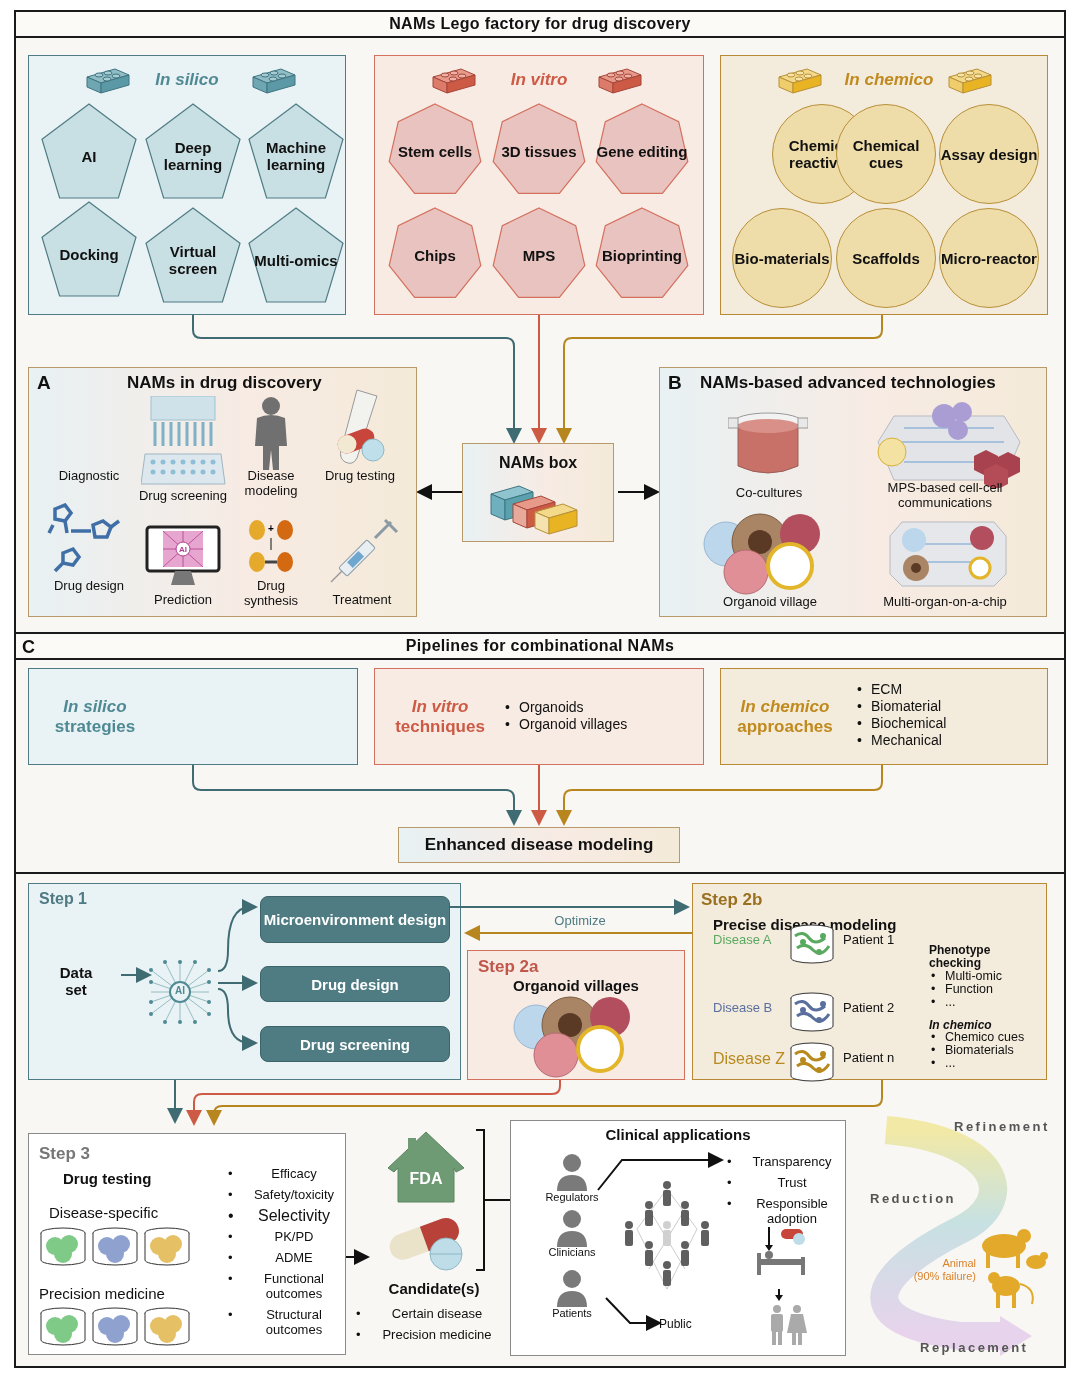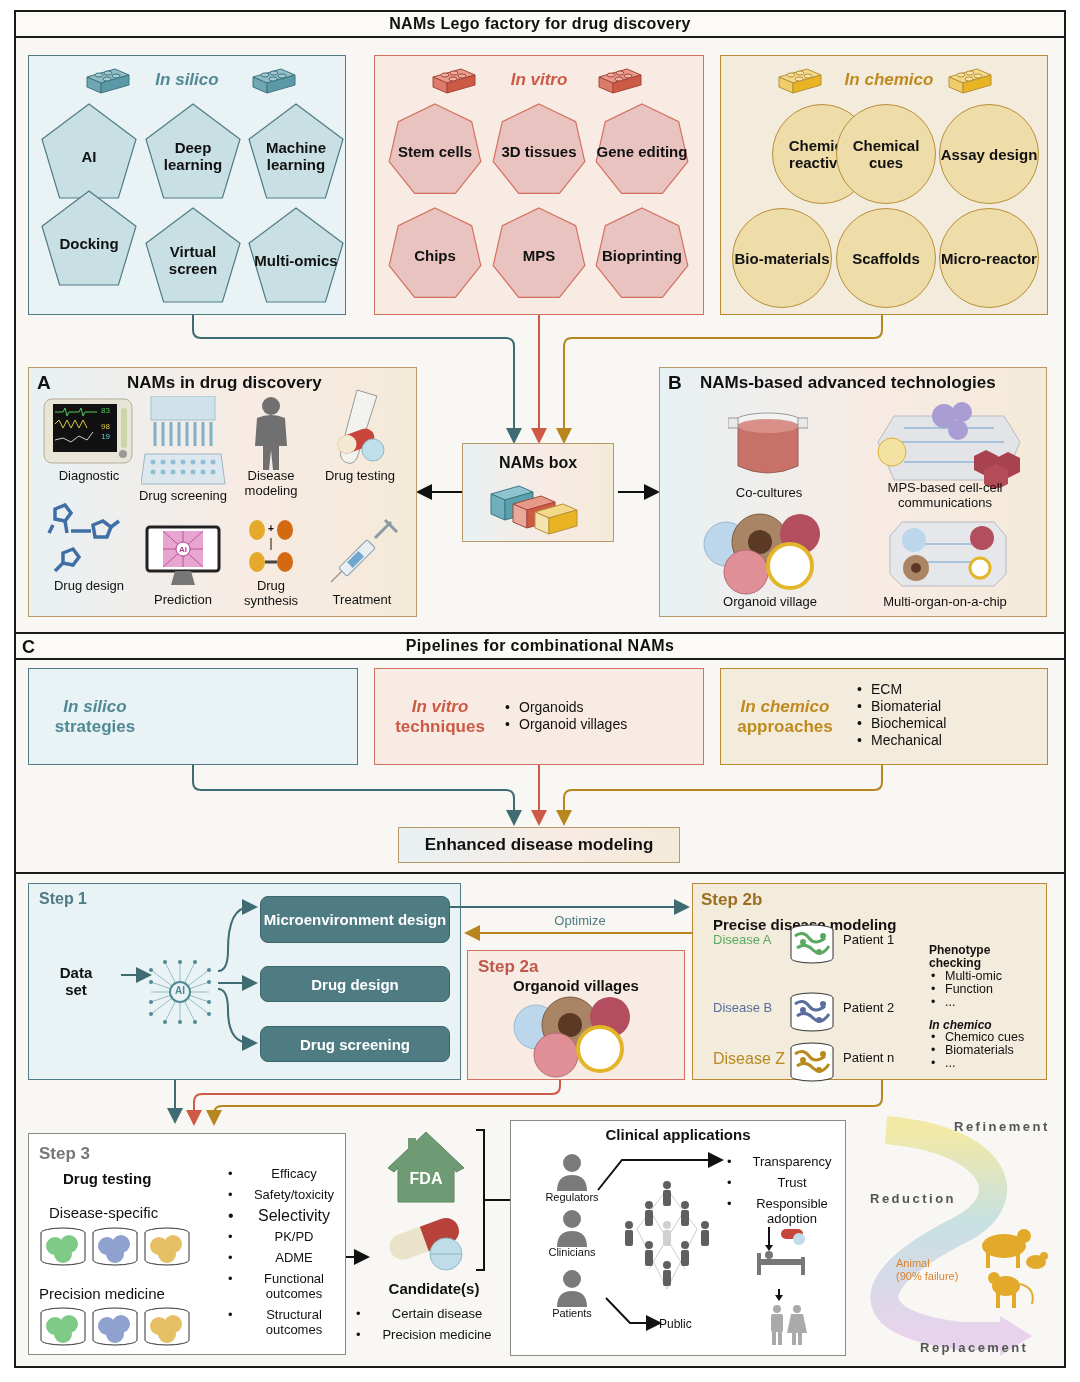--- a/index.html
+++ b/index.html
@@ -76,21 +76,21 @@
         <polygon points="49,2 96,37.24 78.4,96 19.6,96 2,37.24" fill="#c8dfe3" stroke="#4f7b84" stroke-width="1.2"></polygon>
       </svg>
       <span style="margin-top: 10px;">Deep learning</span>
     </div>
     <div class="shape" style="width: 98px; height: 98px; left: 247px; top: 102px;">
       <svg width="98" height="98">
         <polygon points="49,2 96,37.24 78.4,96 19.6,96 2,37.24" fill="#c8dfe3" stroke="#4f7b84" stroke-width="1.2"></polygon>
       </svg>
       <span style="margin-top: 10px;">Machine learning</span>
     </div>
-    <div class="shape" style="width: 98px; height: 98px; left: 40px; top: 189px; text-align: right;">
+    <div class="shape" style="width: 98px; height: 98px; left: 40px; top: 200px; text-align: right;">
       <svg width="98" height="98">
         <polygon points="49,2 96,37.24 78.4,96 19.6,96 2,37.24" fill="#c8dfe3" stroke="#4f7b84" stroke-width="1.2"></polygon>
       </svg>
       <span style="margin-top: 10px;">Docking</span>
     </div>
     <div class="shape" style="width: 98px; height: 98px; left: 144px; top: 206px;">
       <svg width="98" height="98">
         <polygon points="49,2 96,37.24 78.4,96 19.6,96 2,37.24" fill="#c8dfe3" stroke="#4f7b84" stroke-width="1.2"></polygon>
       </svg>
       <span style="margin-top: 10px;">Virtual screen</span>
@@ -232,34 +232,20 @@
   <path d="M539,315 V436" stroke="#cd5a45" stroke-width="2" fill="none" marker-end="url(#ah-red)"></path>
   <path d="M882,315 V330 Q882,338 874,338 H572 Q564,338 564,346 V436" stroke="#b8861e" stroke-width="2" fill="none" marker-end="url(#ah-gold)"></path>
   <path d="M462,492 H424" stroke="#111" stroke-width="2" fill="none" marker-end="url(#ah-black)"></path>
   <path d="M618,492 H652" stroke="#111" stroke-width="2" fill="none" marker-end="url(#ah-black)"></path>
 </svg>
 
 <div class="panel p-grad" style="left:28px;top:367px;width:389px;height:250px;">
   <div class="letter" style="left:8px;top:4px;">A</div>
   <div class="sec-title" style="left:98px;top:5px;">NAMs in drug discovery</div>
 
-  <div class="abs" style="left:14px;top:30px;">
-    <svg width="90" height="72" viewBox="0 0 90 72">
-        <rect x="1" y="1" width="88" height="64" rx="8" fill="#e8e4d6" stroke="#b4ae9a"></rect>
-        <rect x="10" y="6" width="64" height="48" fill="#111"></rect>
-        <polyline points="12,14 20,14 22,10 24,18 26,14 36,14 38,10 40,18 42,14 54,14" stroke="#4fcb5a" fill="none"></polyline>
-        <polyline points="12,26 16,22 20,30 24,22 28,30 32,22 36,30 40,22 44,30" stroke="#d9c84a" fill="none"></polyline>
-        <polyline points="12,42 20,40 28,44 36,38 44,42 50,34" stroke="#cfcfcf" fill="none"></polyline>
-        <rect x="78" y="10" width="6" height="40" rx="3" fill="#cbd7a6"></rect>
-        <circle cx="80" cy="56" r="4" fill="#999"></circle>
-      </svg>
-    <div class="abs" style="left:58px;top:8px;font-size:8px;color:#4fcb5a;">83</div>
-    <div class="abs" style="left:58px;top:24px;font-size:8px;color:#d9c84a;">98</div>
-    <div class="abs" style="left:58px;top:34px;font-size:8px;color:#6cc3e0;">19</div>
-  </div>
   <div class="lbl" style="left:10px;top:100px;width:100px;">Diagnostic</div>
 
   <div class="abs" style="left:112px;top:28px;">
     <svg width="86" height="90" viewBox="0 0 86 90">
         <rect x="10" y="0" width="64" height="24" fill="#cfe2ea" stroke="#9fc1cf"></rect>
         <g stroke="#7fb1c7" stroke-width="3">
           <line x1="14" y1="26" x2="14" y2="50"></line>
           <line x1="22" y1="26" x2="22" y2="50"></line>
           <line x1="30" y1="26" x2="30" y2="50"></line>
           <line x1="38" y1="26" x2="38" y2="50"></line>
@@ -808,21 +794,21 @@
       <stop offset="0.45" stop-color="#c7e1e2"></stop>
       <stop offset="1" stop-color="#e8d3ec"></stop>
     </linearGradient>
   </defs>
   <path d="M886,1130 C1000,1140 1020,1200 960,1230 C880,1270 840,1320 960,1336 L1010,1336" stroke="url(#rg)" stroke-width="28" fill="none"></path>
   <polygon points="1000,1316 1032,1336 1000,1356" fill="#e8d3ec"></polygon>
 </svg>
 <div class="rrr" style="left:954px;top:1119px;">Refinement</div>
 <div class="rrr" style="left:870px;top:1191px;">Reduction</div>
 <div class="rrr" style="left:920px;top:1340px;">Replacement</div>
-<div class="abs" style="left:896px;top:1257px;width:80px;text-align:left;font-size:11px;line-height:13px;color:#d9832d;">
+<div class="abs" style="left:896px;top:1257px;width:80px;text-align:right;font-size:11px;line-height:13px;color:#d9832d;">
   <div>Animal</div>
   <div>(90% failure)</div>
 </div>
 <div class="abs" style="left:976px;top:1228px;">
   <svg width="82" height="82" viewBox="0 0 82 82">
       <g fill="#e3a92a">
         <ellipse cx="28" cy="18" rx="22" ry="12"></ellipse>
         <circle cx="48" cy="8" r="7"></circle>
         <rect x="10" y="24" width="4" height="16"></rect>
         <rect x="40" y="24" width="4" height="16"></rect>

